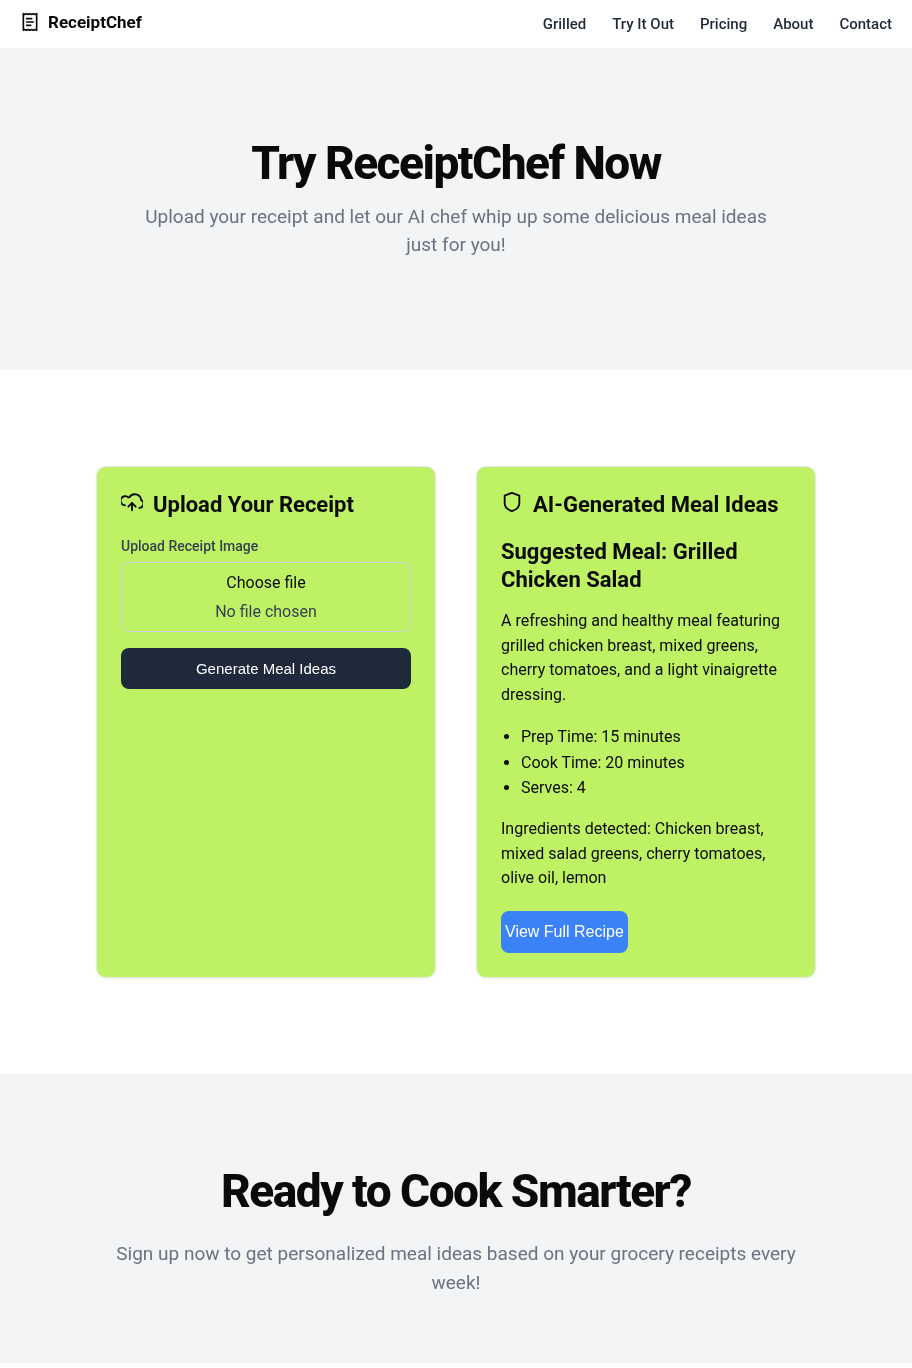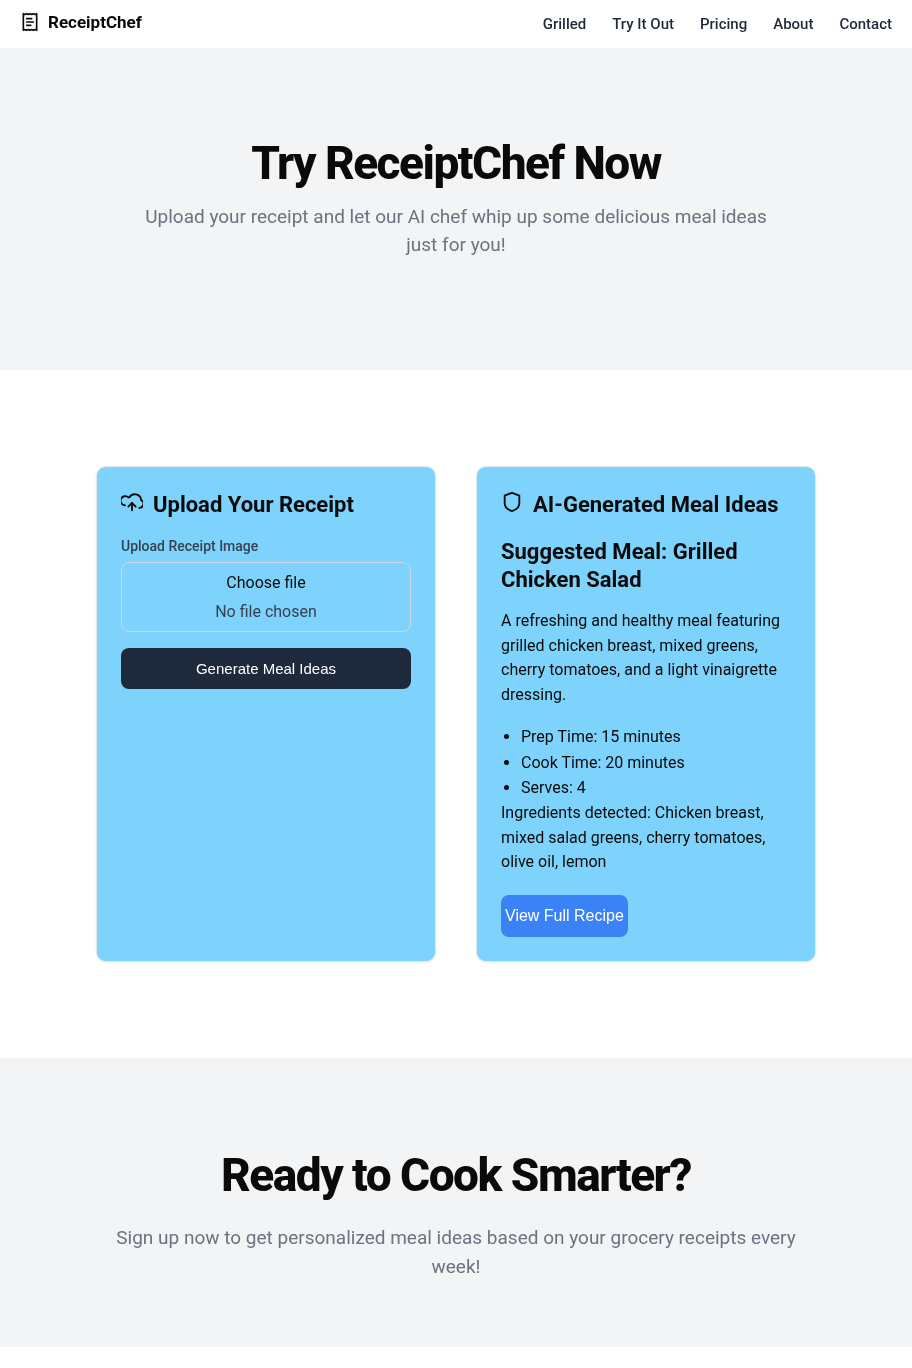--- a/index.html
+++ b/index.html
@@ -65,21 +65,21 @@
     
     .cards {
       display: flex;
       gap: 40px;
       padding: 96px 96px;
       background: #ffffff;
       align-items: stretch;
     }
     .card {
       flex: 1;
-      background: #7dd3fc;
+      background: #bef264;
       border: 1px solid #e5e7eb;
       border-radius: 10px;
       padding: 24px;
       box-shadow: 0 1px 3px rgba(0,0,0,0.05);
     }
     .card-title {
       display: flex;
       align-items: center;
       gap: 10px;
       font-size: 22px;
@@ -133,20 +133,21 @@
       margin-bottom: 14px;
     }
     .meal-desc {
       font-size: 16px;
       line-height: 1.55;
       margin-bottom: 16px;
     }
     .meal-list {
       list-style: disc;
       padding-left: 20px;
+      margin-bottom: 16px;
     }
     .meal-list li {
       font-size: 16px;
       line-height: 1.6;
     }
     .ingredients {
       font-size: 16px;
       line-height: 1.55;
       margin-bottom: 20px;
     }

